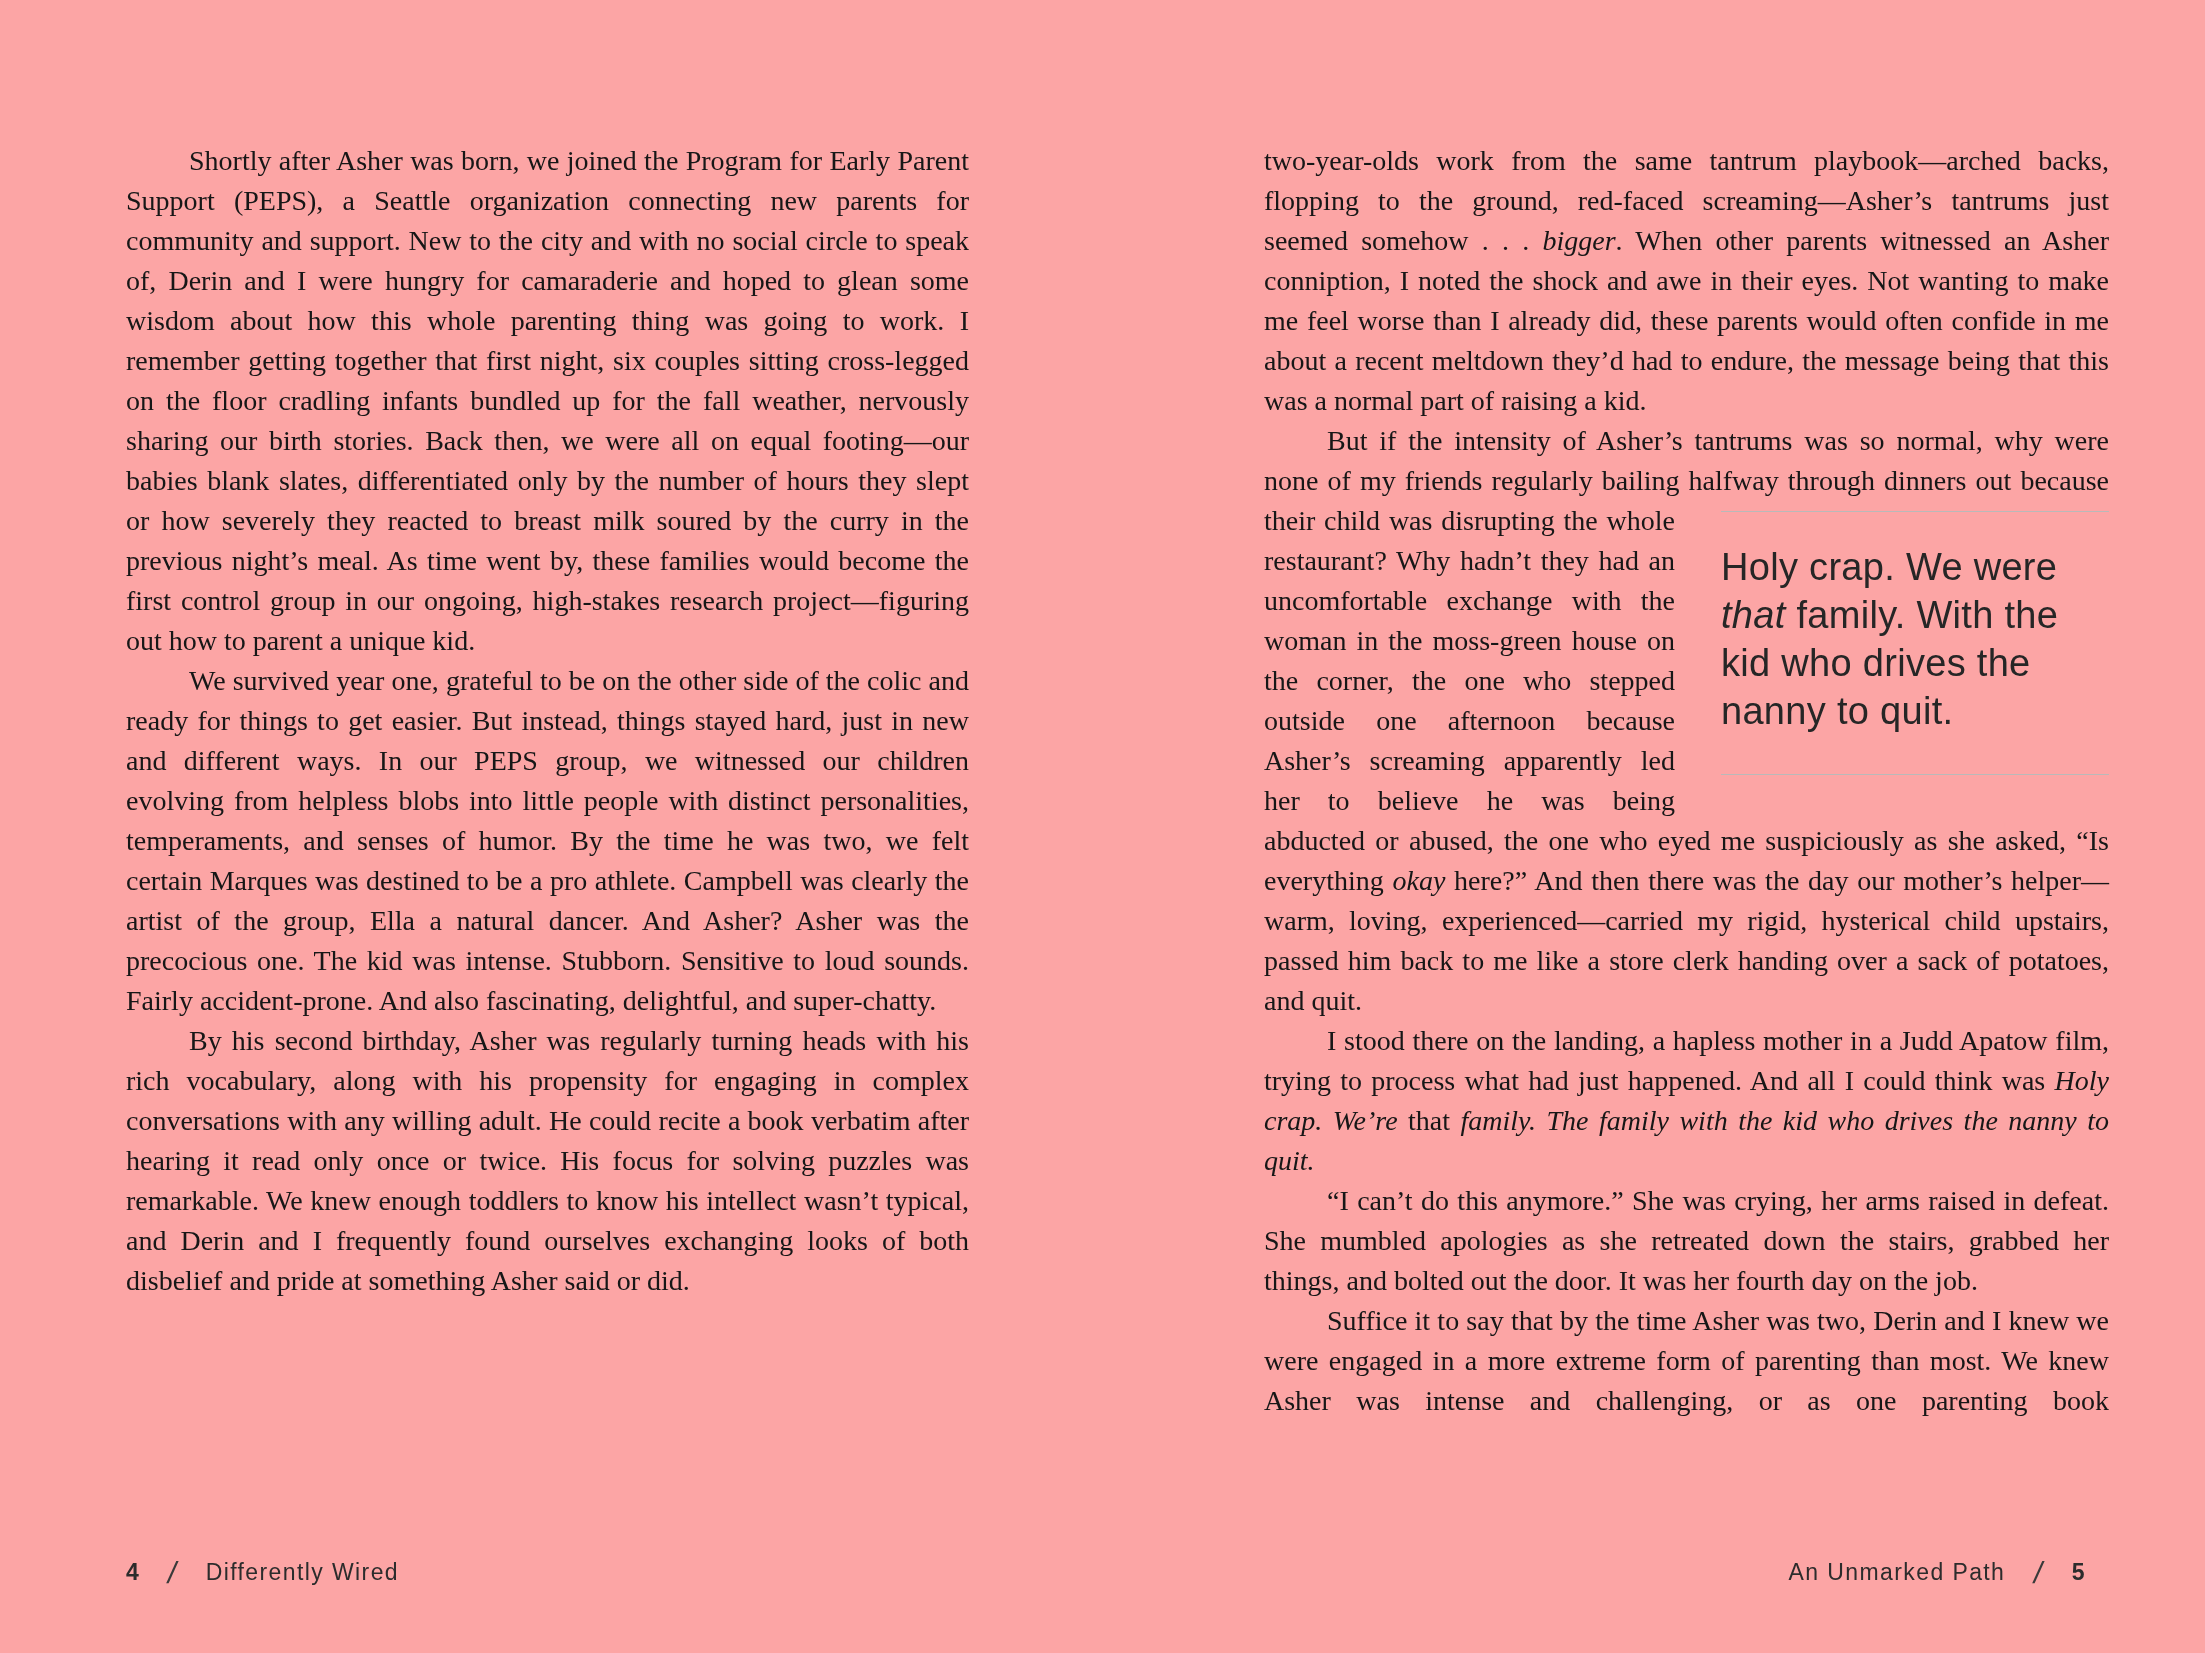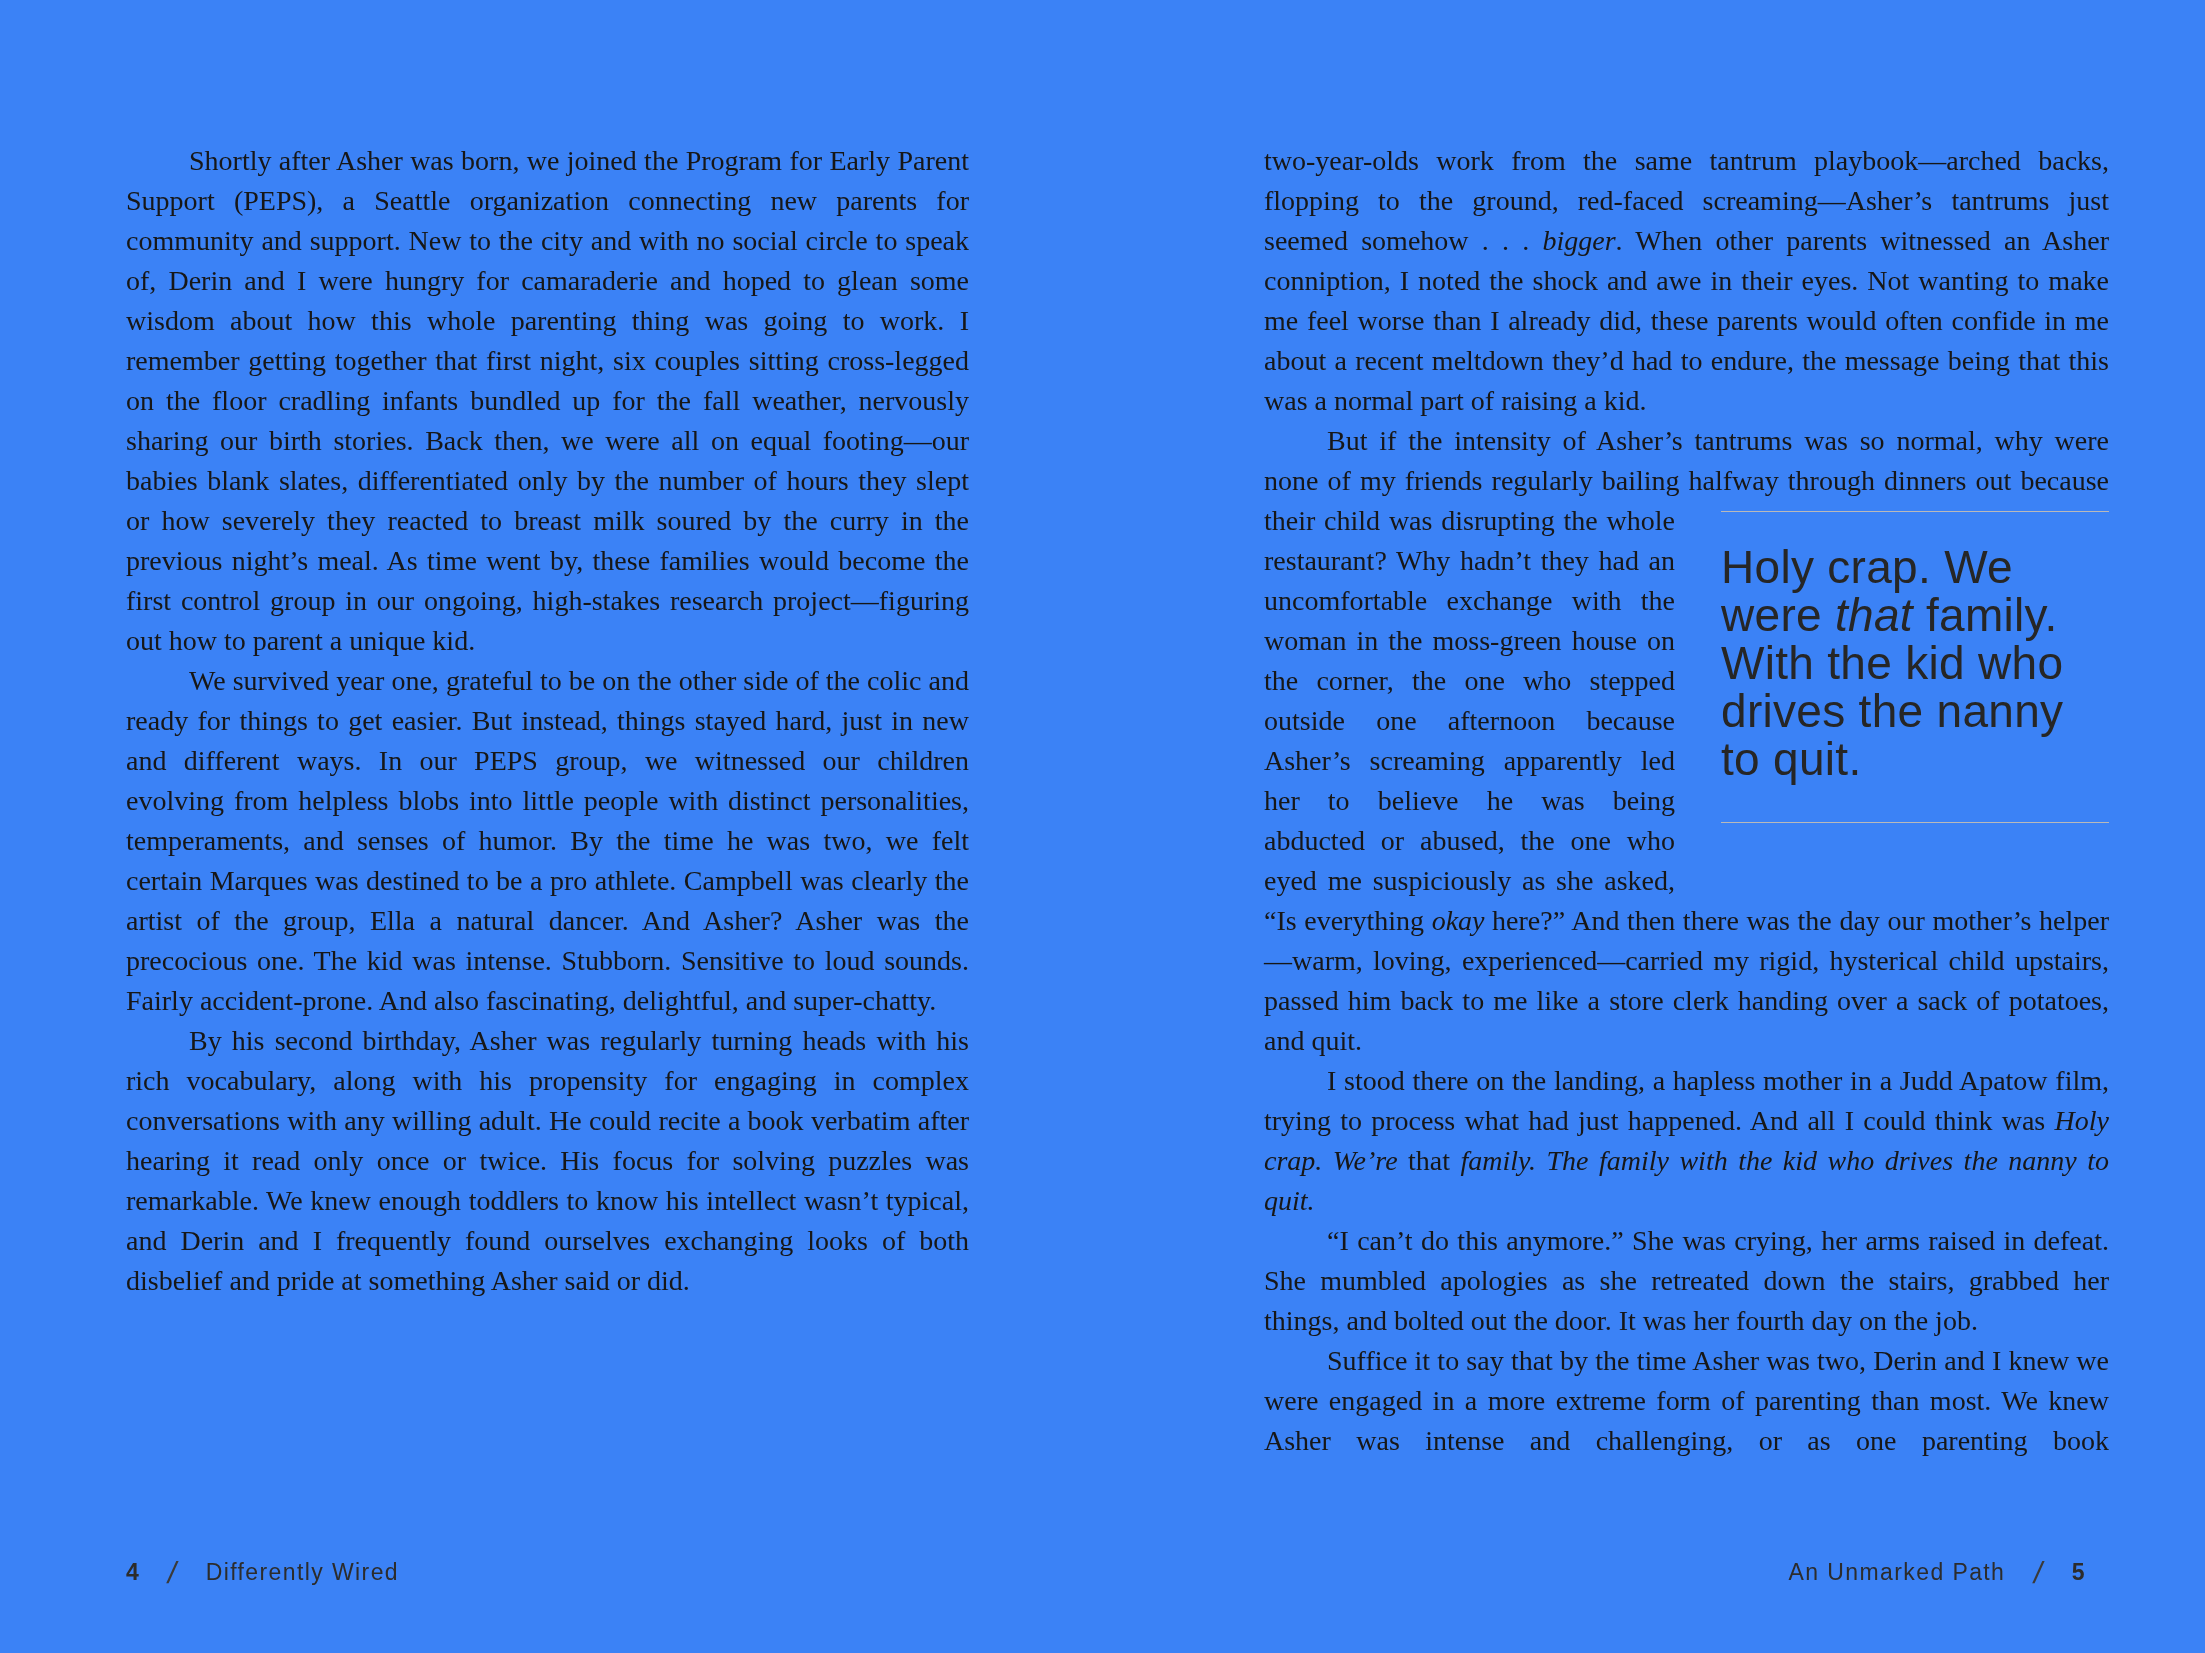--- a/index.html
+++ b/index.html
@@ -9,21 +9,21 @@
     background: #ffffff;
   }
   body {
     width: 2205px;
     height: 1654px;
     position: relative;
     overflow: hidden;
     font-family: "Liberation Serif", "DejaVu Serif", serif;
     color: #171717;
   }
-  .spread { position: absolute; inset: 0; background: #3b82f6; }
+  .spread { position: absolute; inset: 0; background: #fca5a5; }
 
   .page-body {
     position: absolute;
     top: 141px;
   }
   .page-body.left  { left: 126px;  width: 843px; }
   .page-body.right { left: 1223px; width: 845px; margin-left: 41px; }
 
   p.para {
     margin: 0;
@@ -48,21 +48,21 @@
     margin-left: 46px;
     margin-top: 10.2px;
     margin-bottom: 41px;
     border-top: 1.7px solid #b9b9b9;
     border-bottom: 1.7px solid #b9b9b9;
     padding: 30.5px 0 39px 0;
     text-indent: 0;
     text-align: left;
     font-family: "Liberation Sans", "DejaVu Sans", sans-serif;
     font-weight: 300;
-    font-size: 46px;
+    font-size: 38px;
     line-height: 48px;
     letter-spacing: 0.3px;
     color: #262626;
   }
 
   .footer {
     position: absolute;
     top: 1556px;
     height: 32px;
     display: flex;

